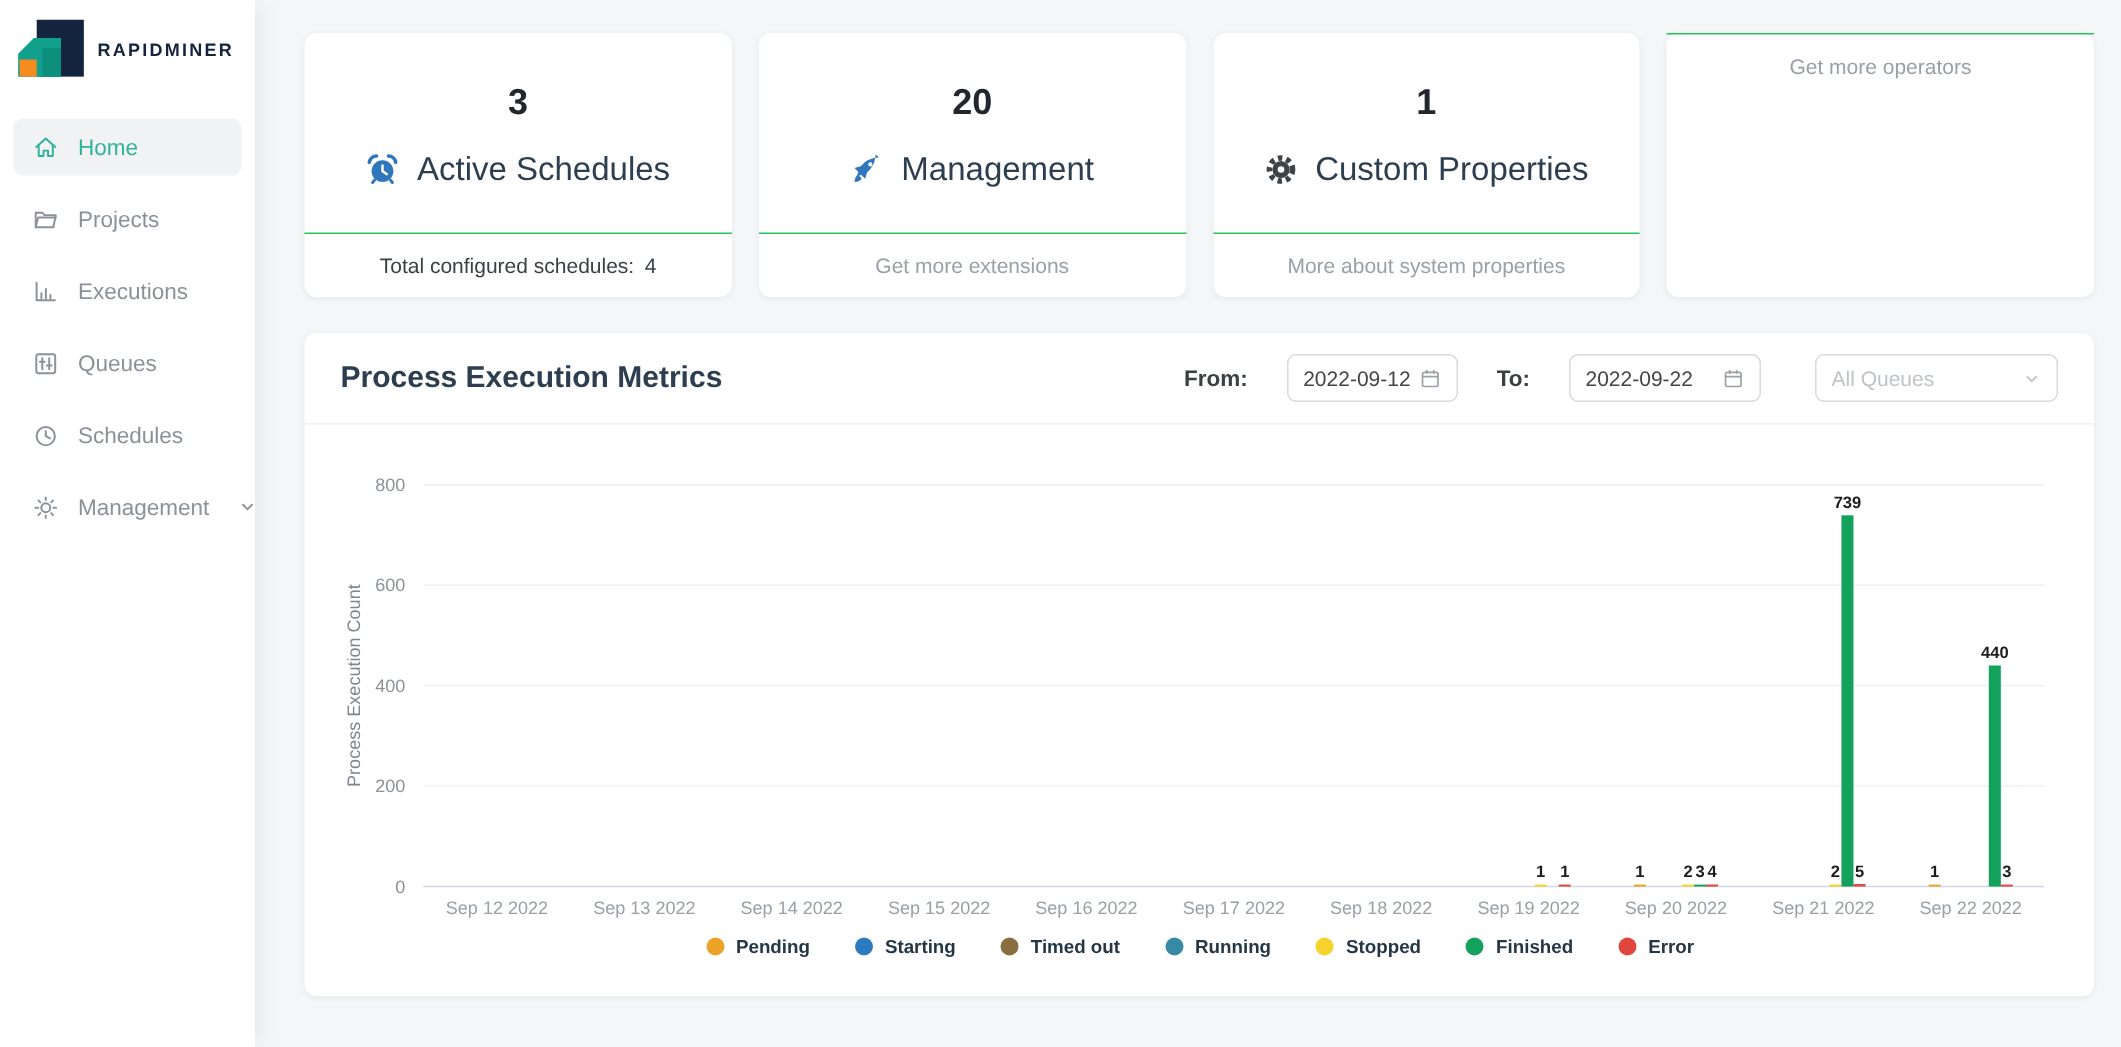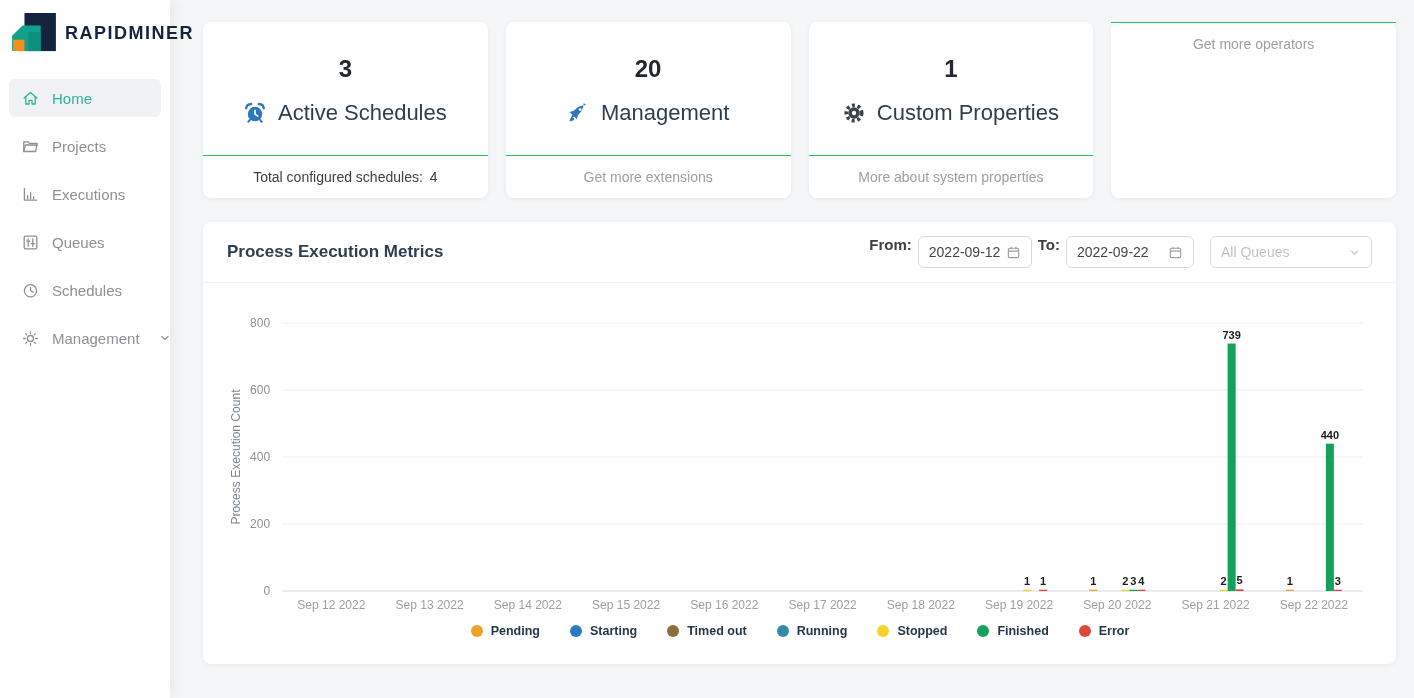--- a/index.html
+++ b/index.html
@@ -5,21 +5,21 @@
   * { margin:0; padding:0; box-sizing:border-box; }
   html,body { width:1414px; height:698px; overflow:hidden;
     font-family:"Liberation Sans","DejaVu Sans",sans-serif;
     background:#f5f6f7; color:#333; }
 
   
   .sidebar { position:fixed; left:0; top:0; width:170px; height:698px;
     background:#fff; box-shadow:5px 0 14px rgba(0,0,0,.05); z-index:5; }
   .logo { display:flex; align-items:center; gap:9px; padding:13px 10px 10px 12px; cursor:pointer; }
   .logo-mark { width:44px; height:40px; flex:0 0 auto; }
-  .logo-text { font-size:18px; font-weight:bold; color:#14243e; letter-spacing:1.5px; }
+  .logo-text { font-size:12px; font-weight:bold; color:#14243e; letter-spacing:1.5px; }
   .side-nav { margin-top:16px; padding:0 9px; }
   .side-item { display:flex; align-items:center; gap:13px; height:38px; margin-bottom:10px;
     padding:0 13px; border-radius:6px; color:#8b9197; font-size:15px; cursor:pointer; }
   .side-item.active { background:#f1f2f3; color:#2fb39b; }
   .side-item .nav-ico { width:17px; height:17px; flex:0 0 auto; display:flex; }
   .side-item svg { width:17px; height:17px; }
   .side-item .chev { margin-left:6px; display:flex; }
   .side-item .chev svg { width:12px; height:12px; }
 
   
@@ -36,22 +36,22 @@
   .card-mid svg { width:22px; height:22px; }
   .ico-blue { color:#2e77bc; } .ico-dark { color:#3e4348; }
   .card-footer { border-top:1px solid #22c55e; height:43px; display:flex; align-items:center;
     justify-content:center; font-size:14px; color:#9aa0a6; gap:7px; cursor:pointer; }
   .card-footer.plain { color:#3c4045; cursor:default; }
 
   .panel { margin-top:24px; background:#fff; border-radius:8px;
     box-shadow:0 1px 5px rgba(0,0,0,.06); }
   .panel-header { height:60px; display:flex; align-items:center;
     justify-content:space-between; padding:0 24px; }
-  .panel-title { font-size:17px; font-weight:bold; color:#2d3e50; }
-  .controls { display:flex; align-items:flex-start; gap:6px; font-size:15px; }
+  .panel-title { font-size:20px; font-weight:bold; color:#2d3e50; }
+  .controls { display:flex; align-items:center; gap:26px; font-size:15px; }
   .ctrl-label { color:#3c4043; font-weight:600; }
   .pickbox { height:32px; border:1px solid #d9d9d9; border-radius:6px; background:#fff;
     display:flex; align-items:center; justify-content:space-between; padding:0 10px;
     font-size:14px; color:#454545; cursor:pointer; }
   .datebox { width:114px; } .datebox2 { width:128px; }
   .selectbox { width:162px; color:#bfc3c7; margin-left:10px; }
   .pickbox .pick-ico { display:flex; color:#9aa0a6; }
   .pickbox svg { width:15px; height:15px; }
   .selectbox svg { width:13px; height:13px; color:#c3c7cb; }
   .panel-divider { height:1px; background:#f0f0f0; }

